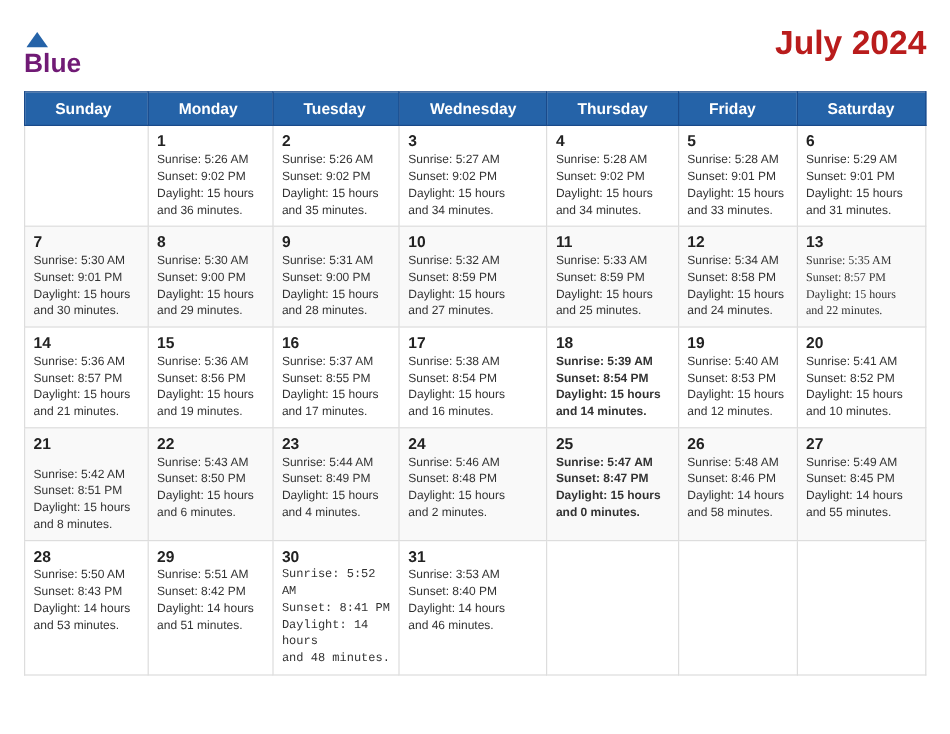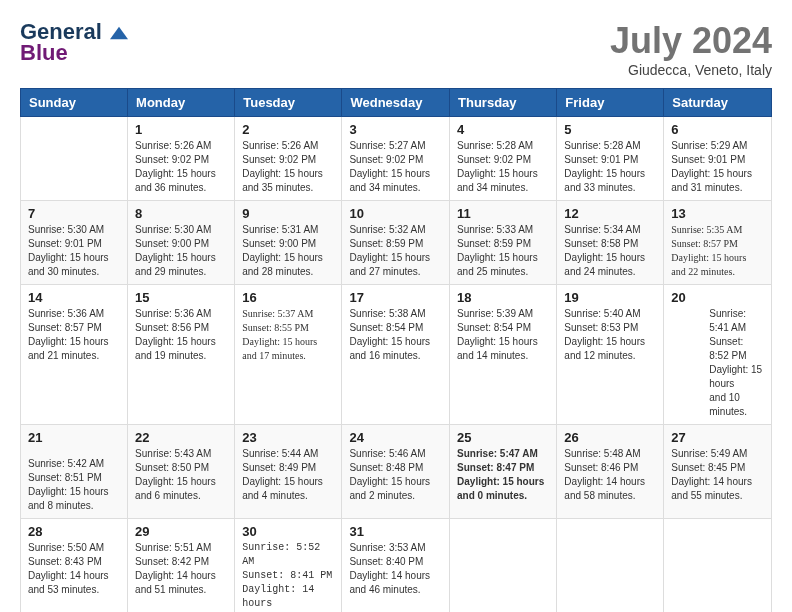--- a/index.html
+++ b/index.html
@@ -27,38 +27,38 @@
       margin-left: 2px;
     }
     .logo-row {
       display: flex;
       align-items: center;
     }
     .title-block {
       text-align: right;
     }
     .month-year {
-      font-size: 36px;
+      font-size: 28px;
       font-weight: bold;
-      color: #737373;
+      color: #b91c1c;
     }
     .location {
       font-size: 14px;
       color: #444;
     }
     table {
       width: 100%;
       border-collapse: collapse;
       border: 1px solid #ccc;
     }
     thead tr th {
       background: #2563a8;
       color: #fff;
       text-align: left;
-      padding: 6px 8px;
+      padding: 6px 25px;
       font-size: 13px;
       font-weight: bold;
       border: 1px solid #1a4a8a;
     }
     tbody tr td {
       border: 1px solid #ddd;
       vertical-align: top;
       padding: 5px 7px;
       width: 108px;
       min-height: 80px;
@@ -85,31 +85,29 @@
       background: #fff;
     }
   </style>
 </head>
 <body>
 
 <div class="header">
   <div class="logo">
     <div class="logo-row">
       <div style="font-size:22px; font-weight:bold; color:#1a3a5c; line-height:1.1;">
-        <span style="color:#1a3a5c;">General</span>
         <svg class="logo-icon" viewBox="0 0 20 14" style="display:inline-block;vertical-align:middle;margin-left:2px;">
           <polygon points="0,14 10,0 20,14" fill="#2563a8"></polygon>
         </svg>
       </div>
     </div>
     <div style="font-size:22px; font-weight:bold; color:#701a75; margin-top:-4px;">Blue</div>
   </div>
   <div class="title-block">
     <div class="month-year">July 2024</div>
-    <div class="location">Giudecca, Veneto, Italy</div>
   </div>
 </div>
 
 <table>
   <thead>
     <tr id="thead-row">
     <th>Sunday</th>
         <th>Monday</th>
         <th>Tuesday</th>
         <th>Wednesday</th>
@@ -225,49 +223,49 @@
         </td>
         <td>
           <span class="day-number">15</span>
           <div class="cell-content" style="white-space: pre-line;">Sunrise: 5:36 AM
 Sunset: 8:56 PM
 Daylight: 15 hours
 and 19 minutes.</div>
         </td>
         <td>
           <span class="day-number">16</span>
-          <div class="cell-content" style="white-space: pre-line; font-family: Liberation Serif, serif;">Sunrise: 5:37 AM
+          <div class="cell-content" style="white-space: pre-line;">Sunrise: 5:37 AM
 Sunset: 8:55 PM
 Daylight: 15 hours
 and 17 minutes.</div>
         </td>
         <td>
           <span class="day-number">17</span>
           <div class="cell-content" style="white-space: pre-line;">Sunrise: 5:38 AM
 Sunset: 8:54 PM
 Daylight: 15 hours
 and 16 minutes.</div>
         </td>
         <td>
           <span class="day-number">18</span>
-          <div class="cell-content" style="white-space: pre-line;">Sunrise: 5:39 AM
+          <div class="cell-content" style="white-space: pre-line; font-weight: bold;">Sunrise: 5:39 AM
 Sunset: 8:54 PM
 Daylight: 15 hours
 and 14 minutes.</div>
         </td>
         <td>
           <span class="day-number">19</span>
           <div class="cell-content" style="white-space: pre-line;">Sunrise: 5:40 AM
 Sunset: 8:53 PM
 Daylight: 15 hours
 and 12 minutes.</div>
         </td>
         <td>
           <span class="day-number">20</span>
-          <div class="cell-content" style="white-space: pre-line; margin-left: 38px;">Sunrise: 5:41 AM
+          <div class="cell-content" style="white-space: pre-line;">Sunrise: 5:41 AM
 Sunset: 8:52 PM
 Daylight: 15 hours
 and 10 minutes.</div>
         </td>
       </tr>
       <tr>
         <td>
           <span class="day-number">21</span>
           <div class="cell-content" style="white-space: pre-line; margin-top: 12px;">Sunrise: 5:42 AM
 Sunset: 8:51 PM

